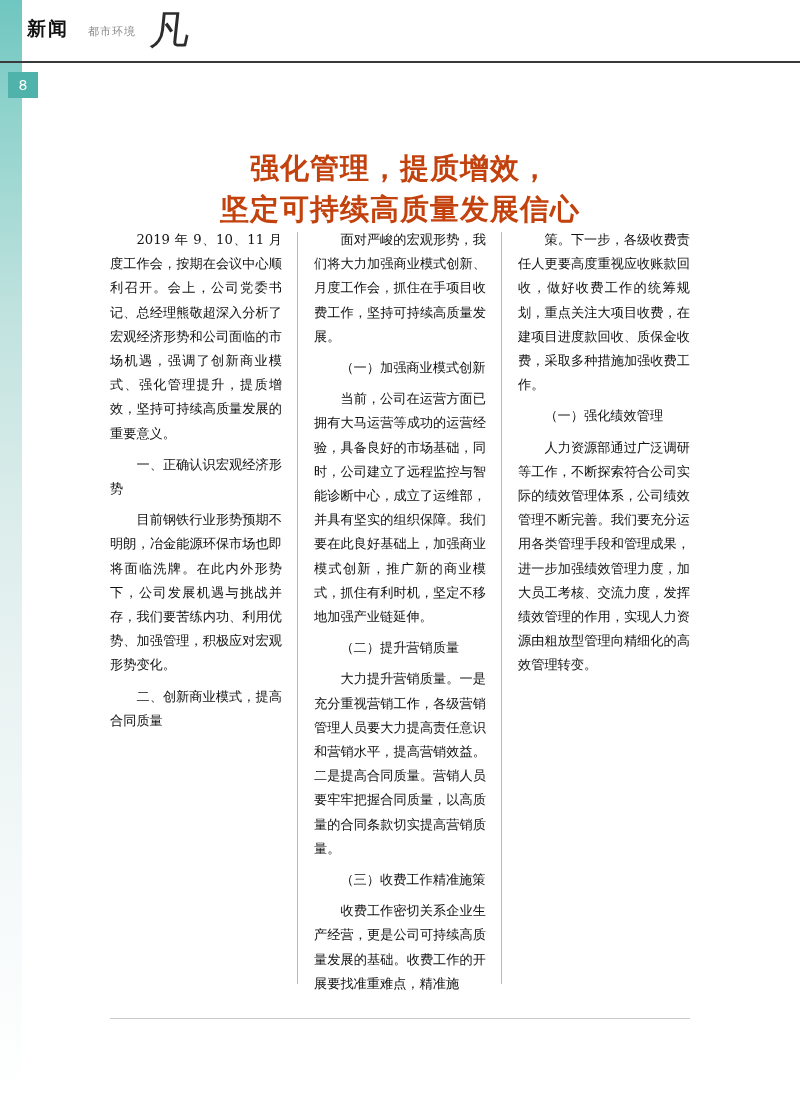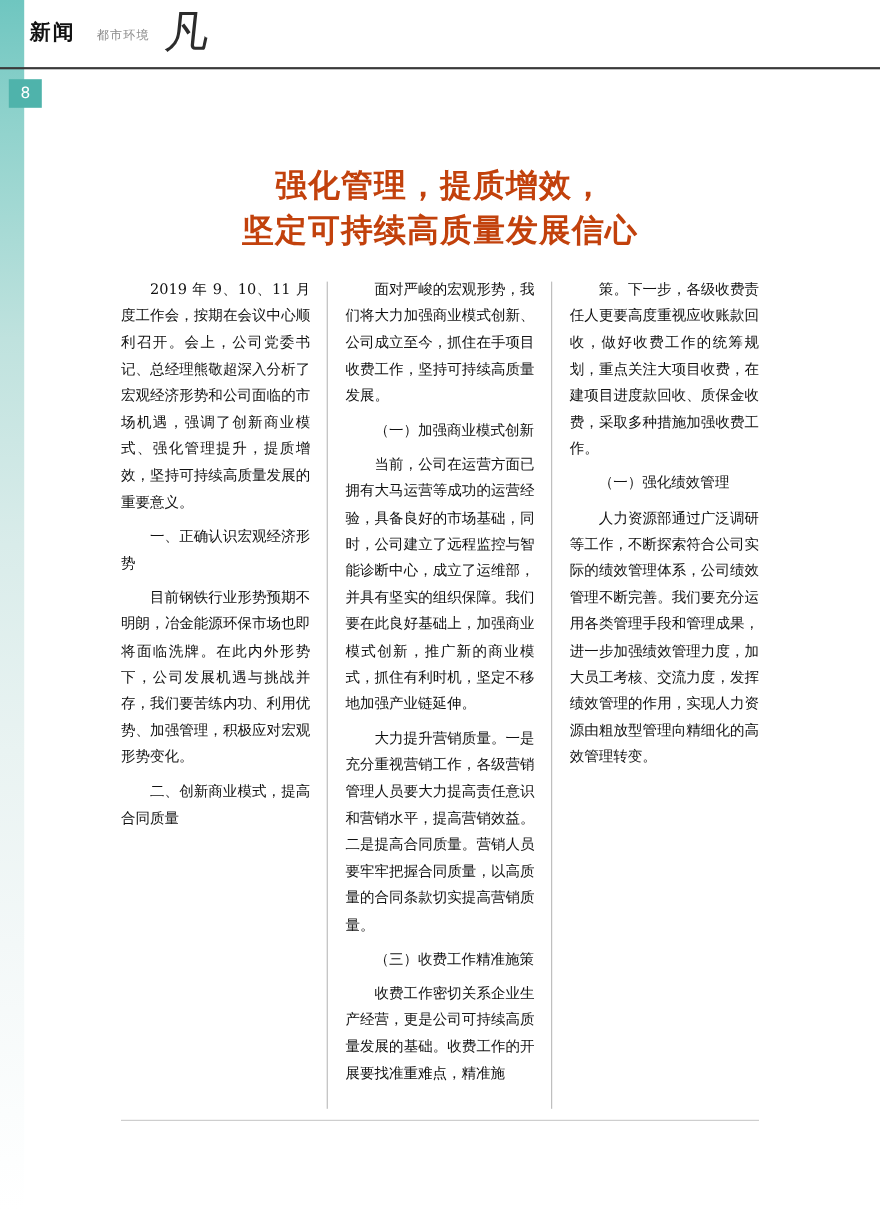--- a/index.html
+++ b/index.html
@@ -110,21 +110,21 @@
     font-size: 29px;
     line-height: 41px;
     letter-spacing: 1px;
     color: #c2410c;
   }
 
   
   .columns {
     position: absolute;
     left: 110px;
-    top: 252px;
+    top: 228px;
     width: 580px;
     height: 760px;
     display: flex;
     gap: 0;
   }
   .col {
     width: 172px;
     position: relative;
   }
   .col-gap {
@@ -188,23 +188,24 @@
     <p class="para">一、正确认识宏观经济形势</p>
     <p class="para">目前钢铁行业形势预期不明朗，冶金能源环保市场也即将面临洗牌。在此内外形势下，公司发展机遇与挑战并存，我们要苦练内功、利用优势、加强管理，积极应对宏观形势变化。</p>
     <p class="para">二、创新商业模式，提高合同质量</p>
   </div>
 
   <div class="col-gap">
     <div class="col-rule"></div>
   </div>
 
   <div class="col">
-    <p class="para">面对严峻的宏观形势，我们将大力加强商业模式创新、公司成立至今，抓住在手项目收费工作，坚持可持续高质量发展。</p>
+    <p class="para">面对严峻的宏观形势，我们将大力加强商业模式创新、月度工作会，抓住在手项目收费工作，坚持可持续高质量发展。</p>
     <p class="para">（一）加强商业模式创新</p>
     <p class="para">当前，公司在运营方面已拥有大马运营等成功的运营经验，具备良好的市场基础，同时，公司建立了远程监控与智能诊断中心，成立了运维部，并具有坚实的组织保障。我们要在此良好基础上，加强商业模式创新，推广新的商业模式，抓住有利时机，坚定不移地加强产业链延伸。</p>
+    <p class="para">（二）提升营销质量</p>
     <p class="para">大力提升营销质量。一是充分重视营销工作，各级营销管理人员要大力提高责任意识和营销水平，提高营销效益。二是提高合同质量。营销人员要牢牢把握合同质量，以高质量的合同条款切实提高营销质量。</p>
     <p class="para">（三）收费工作精准施策</p>
     <p class="para">收费工作密切关系企业生产经营，更是公司可持续高质量发展的基础。收费工作的开展要找准重难点，精准施</p>
   </div>
 
   <div class="col-gap">
     <div class="col-rule"></div>
   </div>
 
   <div class="col">

